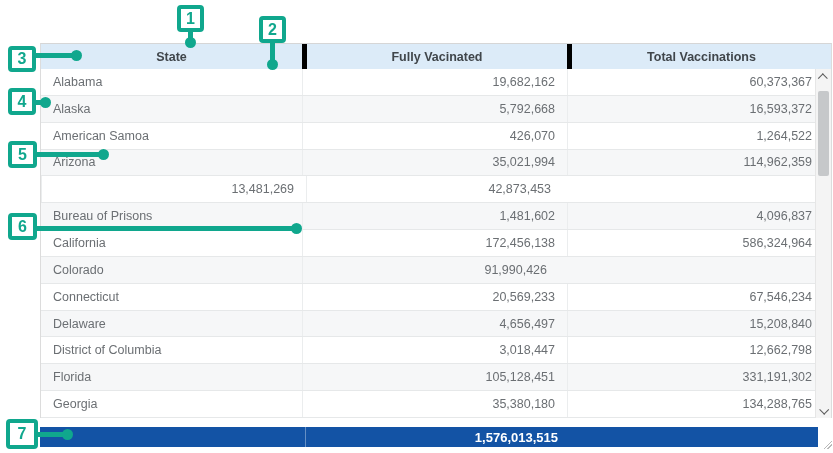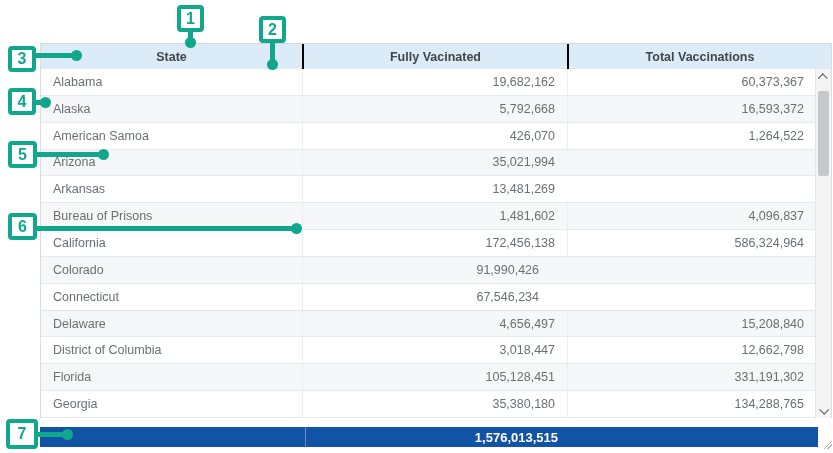--- a/index.html
+++ b/index.html
@@ -11,29 +11,29 @@
   .table-wrap{
     position:absolute;left:40px;top:43px;width:792px;height:375px;
     border-top:1px solid #d6d6d6;border-left:1px solid #dcdcdc;border-right:1px solid #dcdcdc;
     border-bottom:1px solid #dcdcdc;box-sizing:border-box;background:#f9a8d4;
   }
   .thead{display:flex;height:25px;background:#dcebf8;}
   .th{
     display:flex;align-items:center;justify-content:center;
     font-size:12.5px;font-weight:bold;color:#40464b;box-sizing:border-box;
   }
-  .th+.th{border-left:2px solid #000000;}
+  .th+.th{border-left:5px solid #000000;}
   .th.c1{width:261px;} .th.c2{width:265px;} .th.c3{width:264px;}
   .tbody{position:absolute;left:0;top:25px;width:775px;height:349px;display:flex;flex-direction:column;}
   .tr{flex:1;display:flex;align-items:center;border-bottom:1px solid #e6e8e9;box-sizing:border-box;background:#fff;}
   .tr:nth-child(even){background:#f6f7f8;}
   .td{font-size:12.5px;color:#6b6f73;box-sizing:border-box;white-space:nowrap;overflow:hidden;}
   .td.c1{width:261px;padding-left:12px;}
   .td.c2{width:265px;text-align:right;padding-right:12px;border-left:1px solid #ebedee;height:100%;display:flex;align-items:center;justify-content:flex-end;}
-  .td.c3{width:249px;text-align:left;padding-right:12px;border-left:1px solid #ebedee;height:100%;display:flex;align-items:center;justify-content:flex-end;}
+  .td.c3{width:249px;text-align:left;padding-right:4px;border-left:1px solid #ebedee;height:100%;display:flex;align-items:center;justify-content:flex-end;}
   
   .vscroll{position:absolute;right:0;top:25px;width:16px;height:349px;background:#f4f4f4;border-left:1px solid #e6e6e6;box-sizing:border-box;}
   .sbtn{position:absolute;left:0;width:100%;height:16px;display:flex;align-items:center;justify-content:center;background:#f4f4f4;}
   .sbtn.up{top:0;} .sbtn.down{bottom:0;}
   .chev{width:6px;height:6px;border-left:1.6px solid #5a5a5a;border-top:1.6px solid #5a5a5a;}
   .chev.u{transform:rotate(45deg) translateY(1px);}
   .chev.d{transform:rotate(225deg) translateY(1px);}
   .sthumb{position:absolute;left:2px;top:22px;width:11px;height:85px;background:#c6c8ca;border-radius:2px;}
   
   .summary{
@@ -80,41 +80,43 @@
         <div class="td c3">16,593,372</div>
       </div>
       <div class="tr">
         <div class="td c1">American Samoa</div>
         <div class="td c2">426,070</div>
         <div class="td c3">1,264,522</div>
       </div>
       <div class="tr">
         <div class="td c1">Arizona</div>
         <div class="td c2">35,021,994</div>
+        <div class="td c3">114,962,359</div>
       </div>
       <div class="tr">
-        <div class="td c1">Arkansas</div>
         <div class="td c2">13,481,269</div>
+        <div class="td c3">42,873,453</div>
       </div>
       <div class="tr">
         <div class="td c1">Bureau of Prisons</div>
         <div class="td c2">1,481,602</div>
         <div class="td c3">4,096,837</div>
       </div>
       <div class="tr">
         <div class="td c1">California</div>
         <div class="td c2">172,456,138</div>
         <div class="td c3">586,324,964</div>
       </div>
       <div class="tr">
         <div class="td c1">Colorado</div>
         <div class="td c3">91,990,426</div>
       </div>
       <div class="tr">
         <div class="td c1">Connecticut</div>
+        <div class="td c2">20,569,233</div>
         <div class="td c3">67,546,234</div>
       </div>
       <div class="tr">
         <div class="td c1">Delaware</div>
         <div class="td c2">4,656,497</div>
         <div class="td c3">15,208,840</div>
       </div>
       <div class="tr">
         <div class="td c1">District of Columbia</div>
         <div class="td c2">3,018,447</div>

